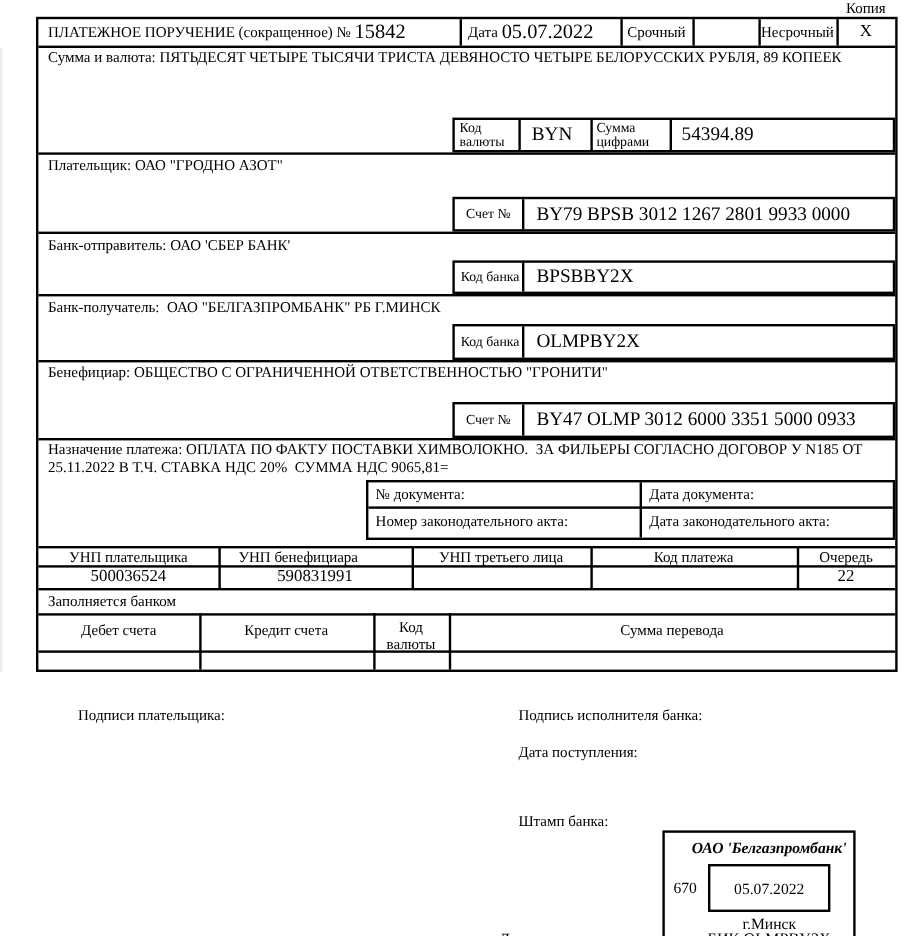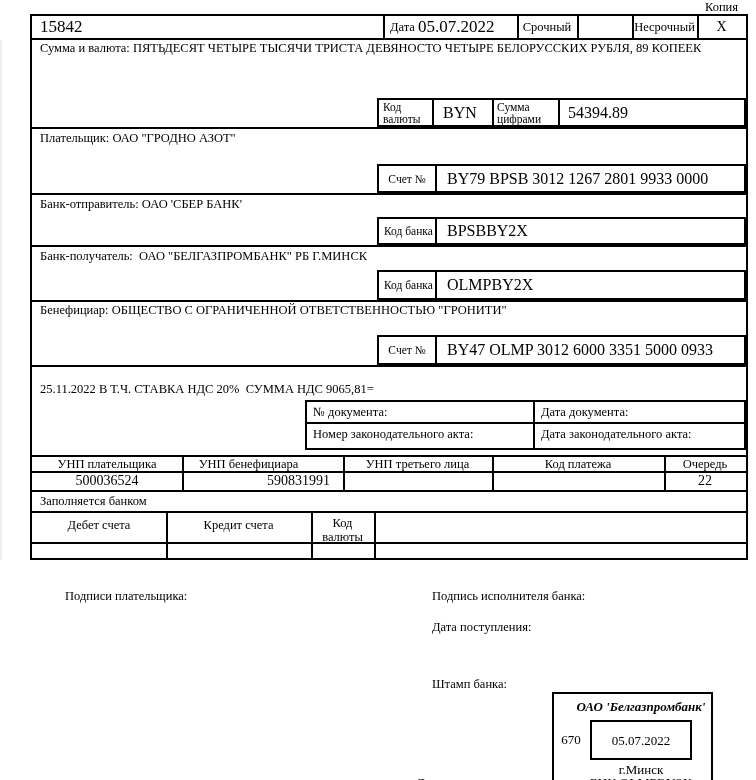--- a/index.html
+++ b/index.html
@@ -45,20 +45,21 @@
     <div class="abs hl" style="top:495px;"></div>
     <div class="abs hl" style="top:526px;"></div>
 
     <div class="abs vl" style="left:351px;top:0;height:22px;"></div>
     <div class="abs vl" style="left:485px;top:0;height:22px;"></div>
     <div class="abs vl" style="left:545px;top:0;height:22px;"></div>
     <div class="abs vl" style="left:600px;top:0;height:22px;"></div>
     <div class="abs vl" style="left:665px;top:0;height:22px;"></div>
 
     <div class="abs flexc" style="left:8px;top:0;height:22px;">
+      <span class="lbl">ПЛАТЕЖНОЕ ПОРУЧЕНИЕ (сокращенное) № </span>
         <span class="big">15842</span>
     </div>
     <div class="abs flexc" style="left:358px;top:0;height:22px;">
       <span class="lbl">Дата </span>
         <span class="big">05.07.2022</span>
     </div>
     <div class="abs lbl ctr flexcc" style="left:485px;top:0;width:60px;height:22px;">Срочный</div>
     <div class="abs lbl ctr flexcc" style="left:545px;top:0;width:55px;height:22px;"></div>
     <div class="abs lbl ctr flexcc" style="left:600px;top:0;width:65px;height:22px;">Несрочный</div>
     <div class="abs ctr flexcc" style="left:665px;top:0;width:49px;height:22px;font-size:14px;">X</div>
@@ -95,20 +96,21 @@
       <div class="abs val flexc" style="left:68px;top:0;height:26px;">OLMPBY2X</div>
     </div>
 
     <div class="abs lbl" style="left:8px;top:287px;">Бенефициар: ОБЩЕСТВО С ОГРАНИЧЕННОЙ ОТВЕТСТВЕННОСТЬЮ "ГРОНИТИ"</div>
     <div class="abs bx" style="left:345px;top:319px;width:369px;height:30px;">
       <div class="abs vl" style="left:56px;top:0;height:26px;"></div>
       <div class="abs sub flexcc" style="left:0;top:0;width:56px;height:26px;">Счет №</div>
       <div class="abs val flexc" style="left:68px;top:0;height:26px;">BY47 OLMP 3012 6000 3351 5000 0933</div>
     </div>
 
+    <div class="abs lbl" style="left:8px;top:351px;">Назначение платежа: ОПЛАТА ПО ФАКТУ ПОСТАВКИ ХИМВОЛОКНО.  ЗА ФИЛЬЕРЫ СОГЛАСНО ДОГОВОР У N185 ОТ</div>
     <div class="abs lbl" style="left:8px;top:366px;">25.11.2022 В Т.Ч. СТАВКА НДС 20%  СУММА НДС 9065,81=</div>
 
     <div class="abs bx" style="left:273px;top:384px;width:441px;height:50px;">
       <div class="abs vl" style="left:226px;top:0;height:46px;"></div>
       <div class="abs" style="left:0;top:20px;width:437px;border-top:2px solid #000;"></div>
       <div class="abs lbl" style="left:6px;top:3px;">№ документа:</div>
       <div class="abs lbl" style="left:234px;top:3px;">Дата документа:</div>
       <div class="abs lbl" style="left:6px;top:25px;">Номер законодательного акта:</div>
       <div class="abs lbl" style="left:234px;top:25px;">Дата законодательного акта:</div>
     </div>
@@ -118,34 +120,35 @@
     <div class="abs vl" style="left:460px;top:439px;height:35px;"></div>
     <div class="abs vl" style="left:632px;top:439px;height:35px;"></div>
 
     <div class="abs lbl ctr" style="left:0;top:441px;width:150px;">УНП плательщика</div>
     <div class="abs lbl ctr" style="left:150px;top:441px;width:133px;">УНП бенефициара</div>
     <div class="abs lbl ctr" style="left:311px;top:441px;width:149px;">УНП третьего лица</div>
     <div class="abs lbl ctr" style="left:460px;top:441px;width:172px;">Код платежа</div>
     <div class="abs lbl ctr" style="left:632px;top:441px;width:82px;">Очередь</div>
 
     <div class="abs ctr" style="left:0;top:457px;width:150px;font-size:14px;">500036524</div>
-    <div class="abs ctr" style="left:150px;top:457px;width:161px;font-size:14px;margin-left:36px;">590831991</div>
+    <div class="abs ctr" style="left:150px;top:457px;width:161px;font-size:14px;">590831991</div>
     <div class="abs ctr" style="left:311px;top:457px;width:149px;font-size:14px;"></div>
     <div class="abs ctr" style="left:460px;top:457px;width:172px;font-size:14px;"></div>
     <div class="abs ctr" style="left:632px;top:457px;width:82px;font-size:14px;">22</div>
 
     <div class="abs lbl" style="left:8px;top:478px;">Заполняется банком</div>
 
     <div class="abs vl" style="left:134px;top:495px;height:47px;"></div>
     <div class="abs vl" style="left:279px;top:495px;height:47px;"></div>
     <div class="abs vl" style="left:342px;top:495px;height:47px;"></div>
 
     <div class="abs lbl ctr" style="left:0;top:502px;width:134px;">Дебет счета</div>
     <div class="abs lbl ctr" style="left:134px;top:502px;width:145px;">Кредит счета</div>
     <div class="abs sub ctr" style="left:279px;top:500px;width:63px;font-size:12.5px;line-height:14px;white-space:normal;">Код валюты</div>
+    <div class="abs lbl ctr" style="left:342px;top:502px;width:372px;">Сумма перевода</div>
 
     <div class="abs ctr" style="left:0;top:528px;width:134px;"></div>
     <div class="abs ctr" style="left:134px;top:528px;width:145px;"></div>
     <div class="abs ctr" style="left:279px;top:528px;width:63px;"></div>
     <div class="abs ctr" style="left:342px;top:528px;width:372px;"></div>
   </div>
 
   <div class="abs lbl" style="left:65px;top:589px;">Подписи плательщика:</div>
   <div class="abs lbl" style="left:432px;top:589px;">Подпись исполнителя банка:</div>
   <div class="abs lbl" style="left:432px;top:620px;">Дата поступления:</div>

